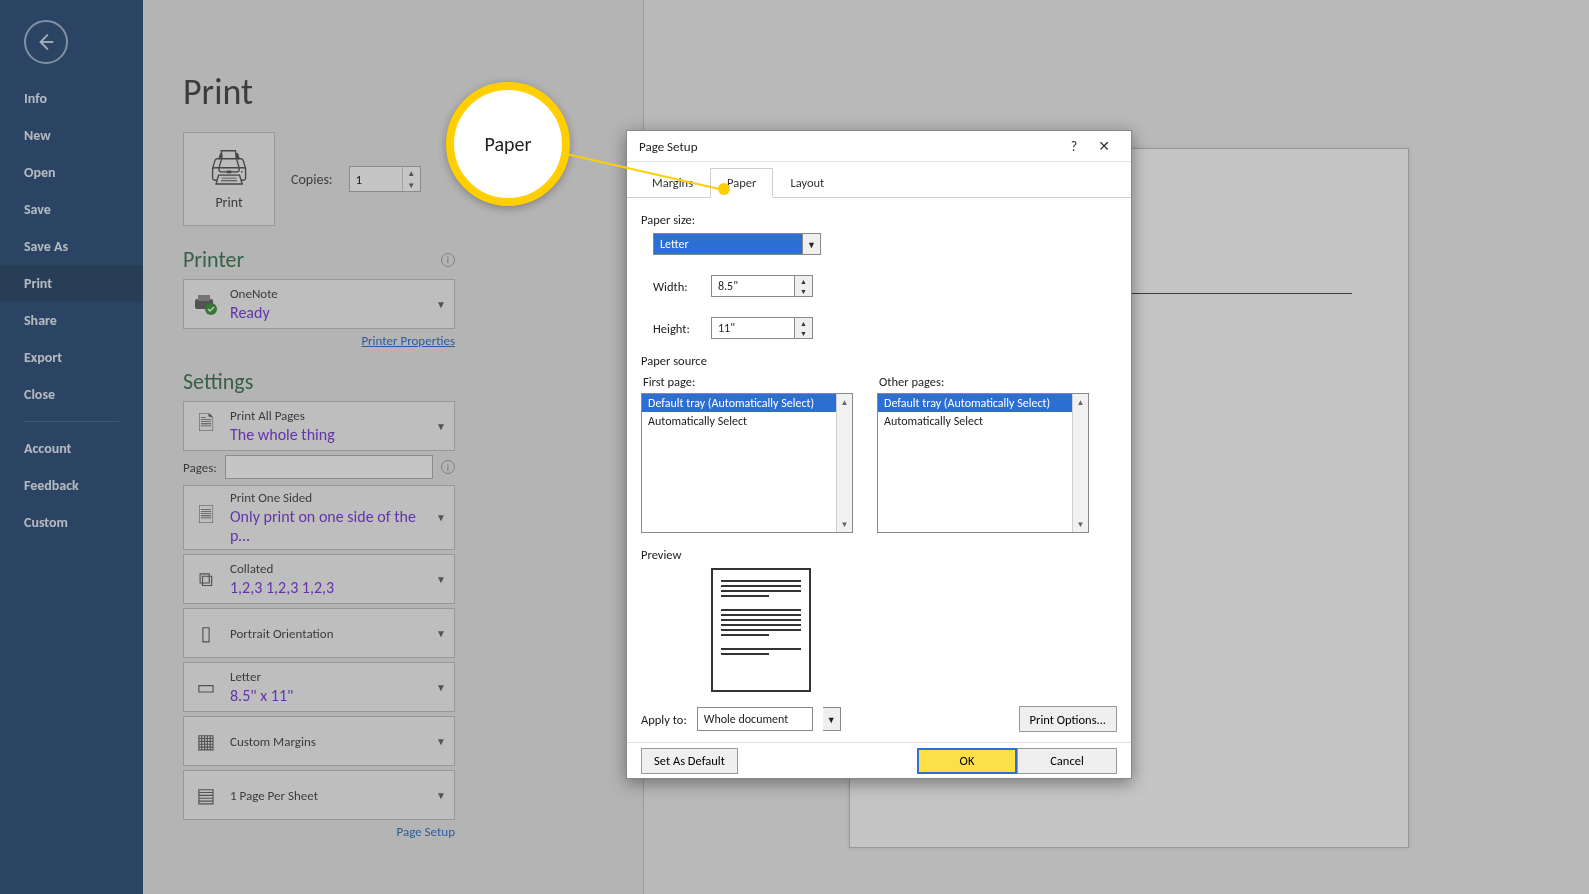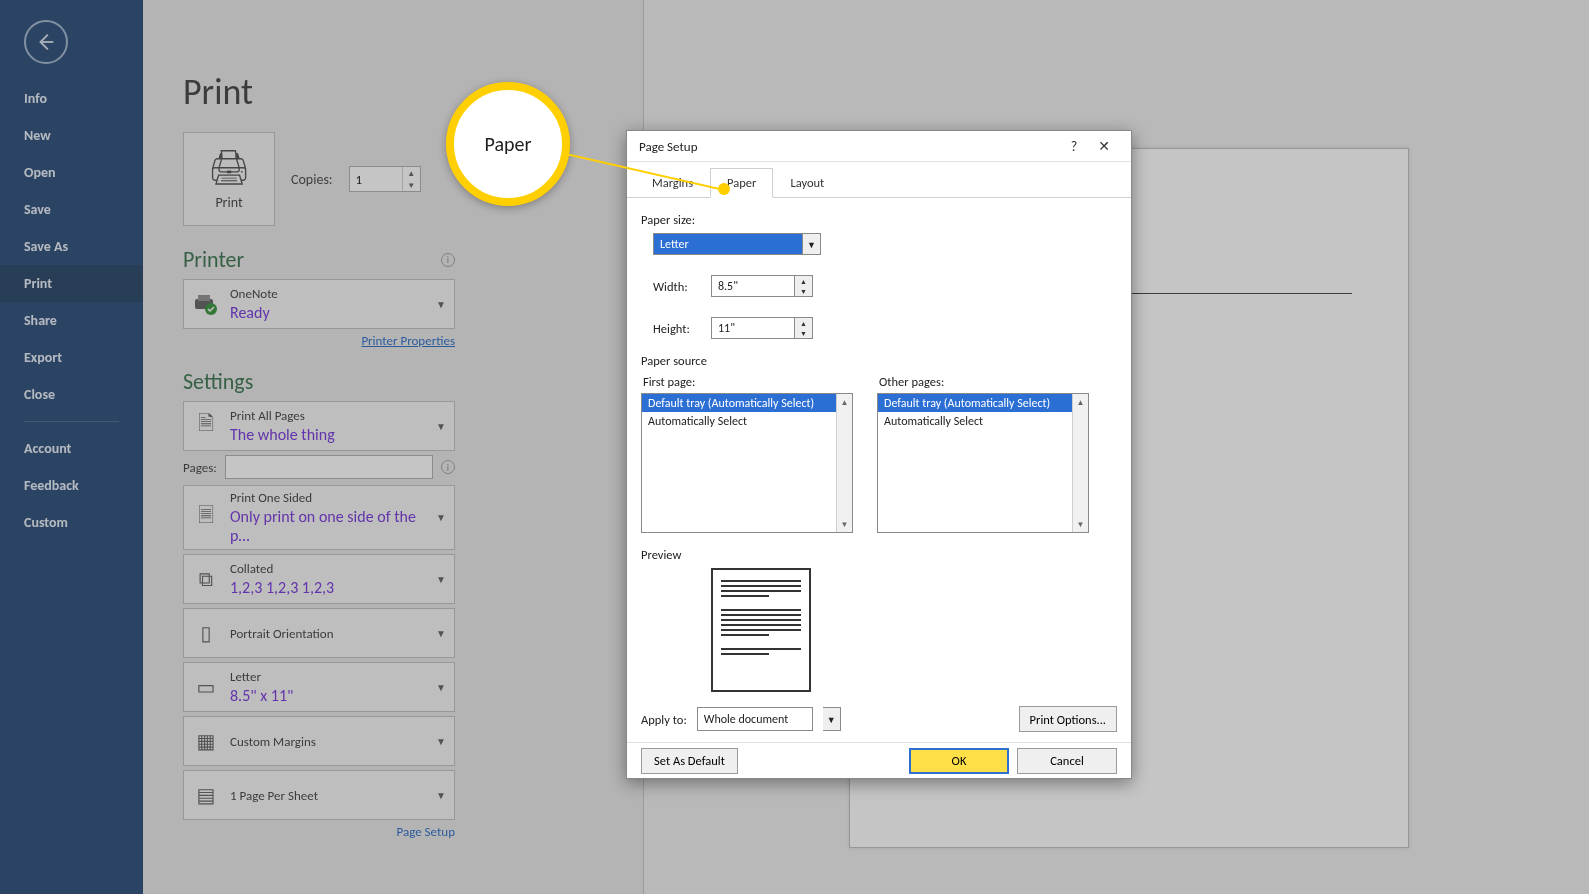--- a/index.html
+++ b/index.html
@@ -82,21 +82,21 @@
 .listbox .row.sel { background: #2c6fd4; color: #fff; }
 .listbox .scroll { position: absolute; right: 0; top: 0; bottom: 0; width: 16px; border-left: 1px solid #cfcfcf; background: #f1f1f1; display: flex; flex-direction: column; justify-content: space-between; }
 .listbox .scroll div { height: 16px; display: flex; align-items: center; justify-content: center; font-size: 8px; color: #666; }
 .preview-box { width: 100px; height: 124px; border: 2px solid #333; margin: 6px 0 0 70px; padding: 10px 8px; display: flex; flex-direction: column; gap: 3px; }
 .preview-box .l { height: 2px; background: #333; }
 .preview-box .l.short { width: 60%; }
 .apply-row { display: flex; align-items: center; gap: 10px; margin-top: 14px; }
 .apply-row .sel { width: 116px; height: 24px; border: 1px solid #8a8a8a; padding: 0 6px; font-size: 12px; display: flex; align-items: center; }
 .apply-row .sbtn { width: 18px; height: 24px; border: 1px solid #8a8a8a; border-left: none; display: flex; align-items: center; justify-content: center; font-size: 9px; background: #efefef; cursor: pointer; }
 .po-btn { margin-left: auto; height: 26px; padding: 0 10px; border: 1px solid #9a9a9a; background: #efefef; font-size: 12.5px; cursor: pointer; }
-.dlg-footer { height: 46px; border-top: 1px solid #e0e0e0; display: flex; align-items: center; padding: 0 14px; gap: 8px; }
+.dlg-footer { height: 46px; border-top: 1px solid #e0e0e0; display: flex; align-items: center; padding: 0 14px; gap: 0; }
 .dlg-footer .def { height: 26px; padding: 0 12px; border: 1px solid #9a9a9a; background: #efefef; font-size: 12.5px; cursor: pointer; }
 .dlg-footer .spacer { flex: 1; }
 .dlg-footer .ok { width: 100px; height: 26px; border: 2px solid #2e6fd1; background: #fde047; font-size: 12.5px; cursor: pointer; }
 .dlg-footer .cancel { width: 100px; height: 26px; border: 1px solid #9a9a9a; background: #efefef; font-size: 12.5px; cursor: pointer; }
 
 
 .callout { position: absolute; left: 446px; top: 82px; width: 124px; height: 124px; border-radius: 50%; background: #fff; border: 8px solid #ffcf01; display: flex; align-items: center; justify-content: center; box-shadow: 0 2px 8px rgba(0,0,0,0.3); }
 .callout span { font-size: 20px; color: #222; }
 .call-line { position: absolute; left: 566px; top: 154px; width: 158px; height: 38px; pointer-events: none; }
 .call-dot { position: absolute; left: 718px; top: 183px; width: 12px; height: 12px; border-radius: 50%; background: #ffcf01; }

